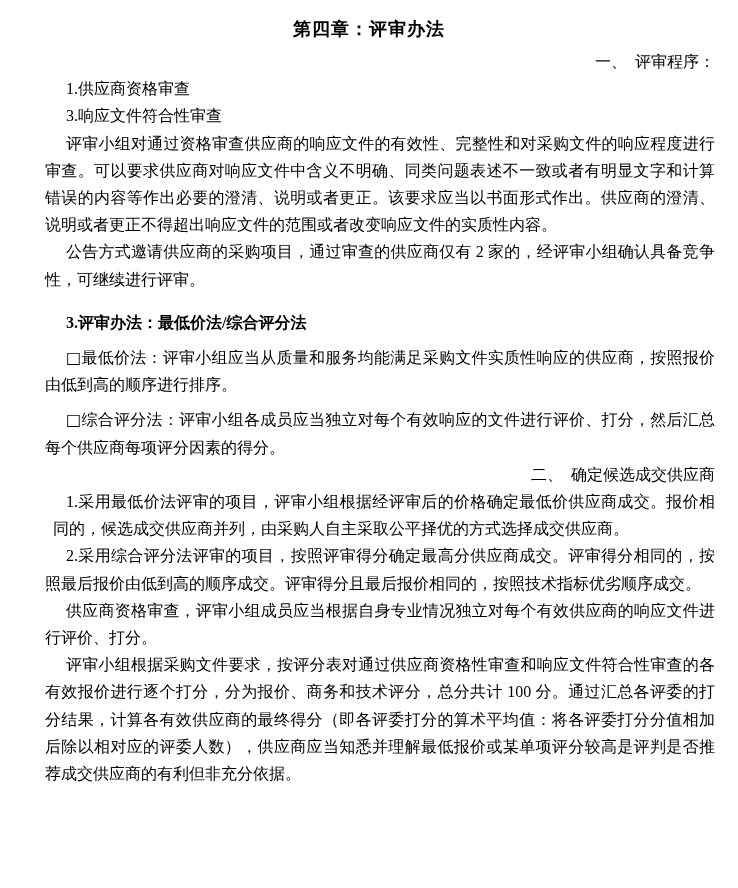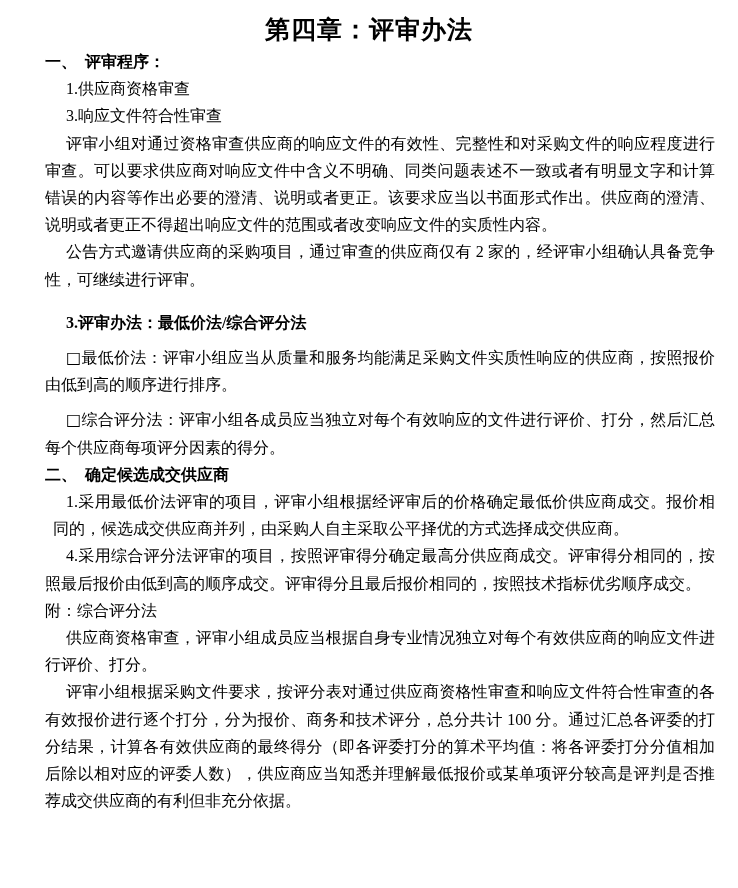--- a/index.html
+++ b/index.html
@@ -15,36 +15,36 @@
     color: #000000;
     padding: 12px 23px 0 45px;
     font-family: "Liberation Serif", "DejaVu Serif", serif;
     font-size: 16px;
     line-height: 27.2px;
     overflow: hidden;
   }
   .doc-title {
     font-family: "Liberation Sans", "DejaVu Sans", sans-serif;
     font-weight: bold;
-    font-size: 25px;
+    font-size: 18px;
     line-height: 34px;
     letter-spacing: 1px;
     text-align: center;
     margin: 0 -23px 2px -45px; 
   }
   p {
     margin: 0;
     text-align: justify;
   }
   .indent { text-indent: 21px; }
   .hang { padding-left: 8px; text-indent: 13px; } 
   .heading {
     font-family: "Liberation Sans", "DejaVu Sans", sans-serif;
-    font-weight: bold;
-    text-align: left;
+    font-weight: normal;
+    text-align: right;
   }
   .heading .sec-num { margin-right: 8px; }
   .mt8 { margin-top: 16px; font-weight: bold; }
   .mt4 { margin-top: 8px; }
   .checkbox { font-family: "DejaVu Sans", sans-serif; }
 </style>
 </head>
 <body>
 
 <div class="page" style="background: rgb(255, 255, 255); color: rgb(0, 0, 0);">
@@ -65,21 +65,20 @@
   <p class="indent mt8">3.评审办法：最低价法/综合评分法</p>
 
   <p class="indent mt4"><span class="checkbox">□</span><span>最低价法：评审小组应当从质量和服务均能满足采购文件实质性响应的供应商，按照报价由低到高的顺序进行排序。</span></p>
 
   <p class="indent mt4"><span class="checkbox">□</span><span>综合评分法：评审小组各成员应当独立对每个有效响应的文件进行评价、打分，然后汇总每个供应商每项评分因素的得分。</span></p>
 
   <p class="heading"><span class="sec-num">二、</span><span>确定候选成交供应商</span></p>
 
   <p class="hang">1.采用最低价法评审的项目，评审小组根据经评审后的价格确定最低价供应商成交。报价相同的，候选成交供应商并列，由采购人自主采取公平择优的方式选择成交供应商。</p>
 
-  <p class="indent">4.采用综合评分法评审的项目，按照评审得分确定最高分供应商成交。评审得分相同的，按照最后报价由低到高的顺序成交。评审得分且最后报价相同的，按照技术指标优劣顺序成交。</p>
+  <p class="indent">2.采用综合评分法评审的项目，按照评审得分确定最高分供应商成交。评审得分相同的，按照最后报价由低到高的顺序成交。评审得分且最后报价相同的，按照技术指标优劣顺序成交。</p>
 
-  <p>附：综合评分法</p>
 
   <p class="indent">供应商资格审查，评审小组成员应当根据自身专业情况独立对每个有效供应商的响应文件进行评价、打分。</p>
 
   <p class="indent">评审小组根据采购文件要求，按评分表对通过供应商资格性审查和响应文件符合性审查的各有效报价进行逐个打分，分为报价、商务和技术评分，总分共计 100 分。通过汇总各评委的打分结果，计算各有效供应商的最终得分（即各评委打分的算术平均值：将各评委打分分值相加后除以相对应的评委人数），供应商应当知悉并理解最低报价或某单项评分较高是评判是否推荐成交供应商的有利但非充分依据。</p>
 
 </div>
 
 </body></html>

